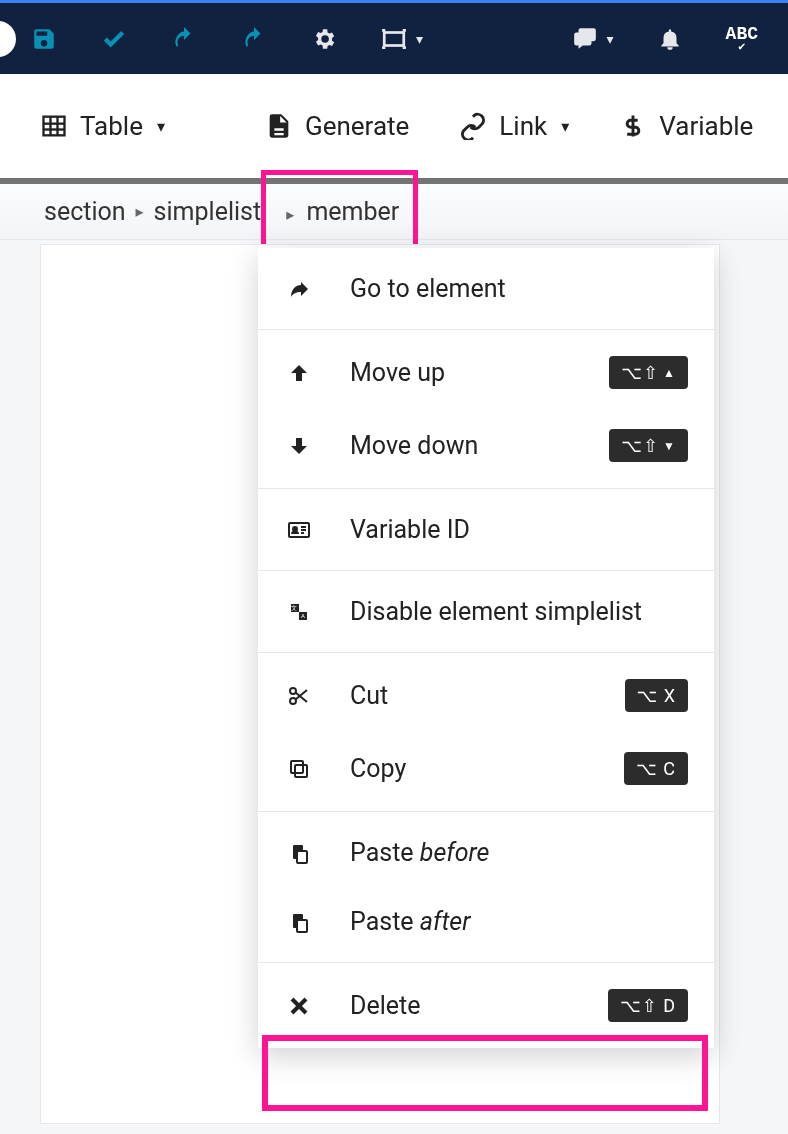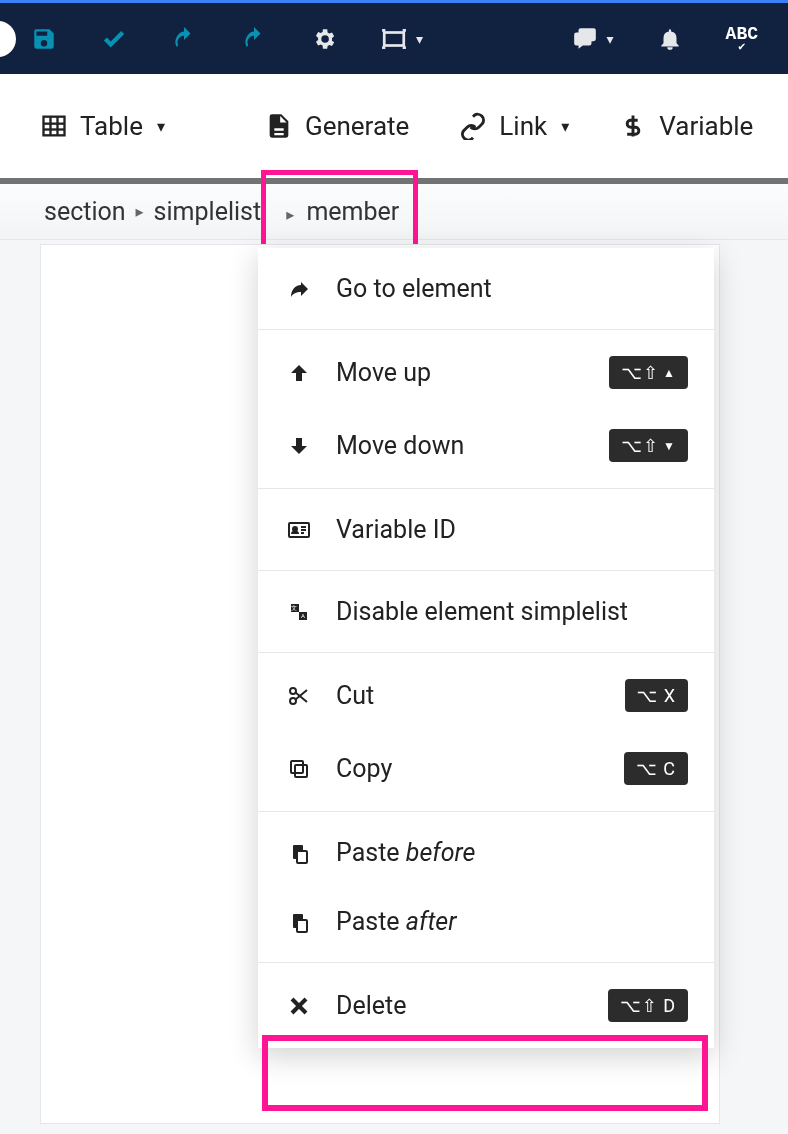--- a/index.html
+++ b/index.html
@@ -130,21 +130,21 @@
     box-shadow: 0 8px 28px rgba(0,0,0,0.18);
     font-size: 25px;
     color: #222;
   }
   .menu-section { padding: 6px 0; }
   .menu-divider { height: 1px; background: #e5e7eb; margin: 0; }
   .menu-item {
     display: flex;
     align-items: center;
     padding: 20px 26px;
-    gap: 22px;
+    gap: 36px;
     cursor: pointer;
   }
   .menu-item .m-icon {
     width: 30px;
     display: flex;
     align-items: center;
     justify-content: center;
     color: #222;
   }
   .menu-item .m-icon svg { width: 24px; height: 24px; }

